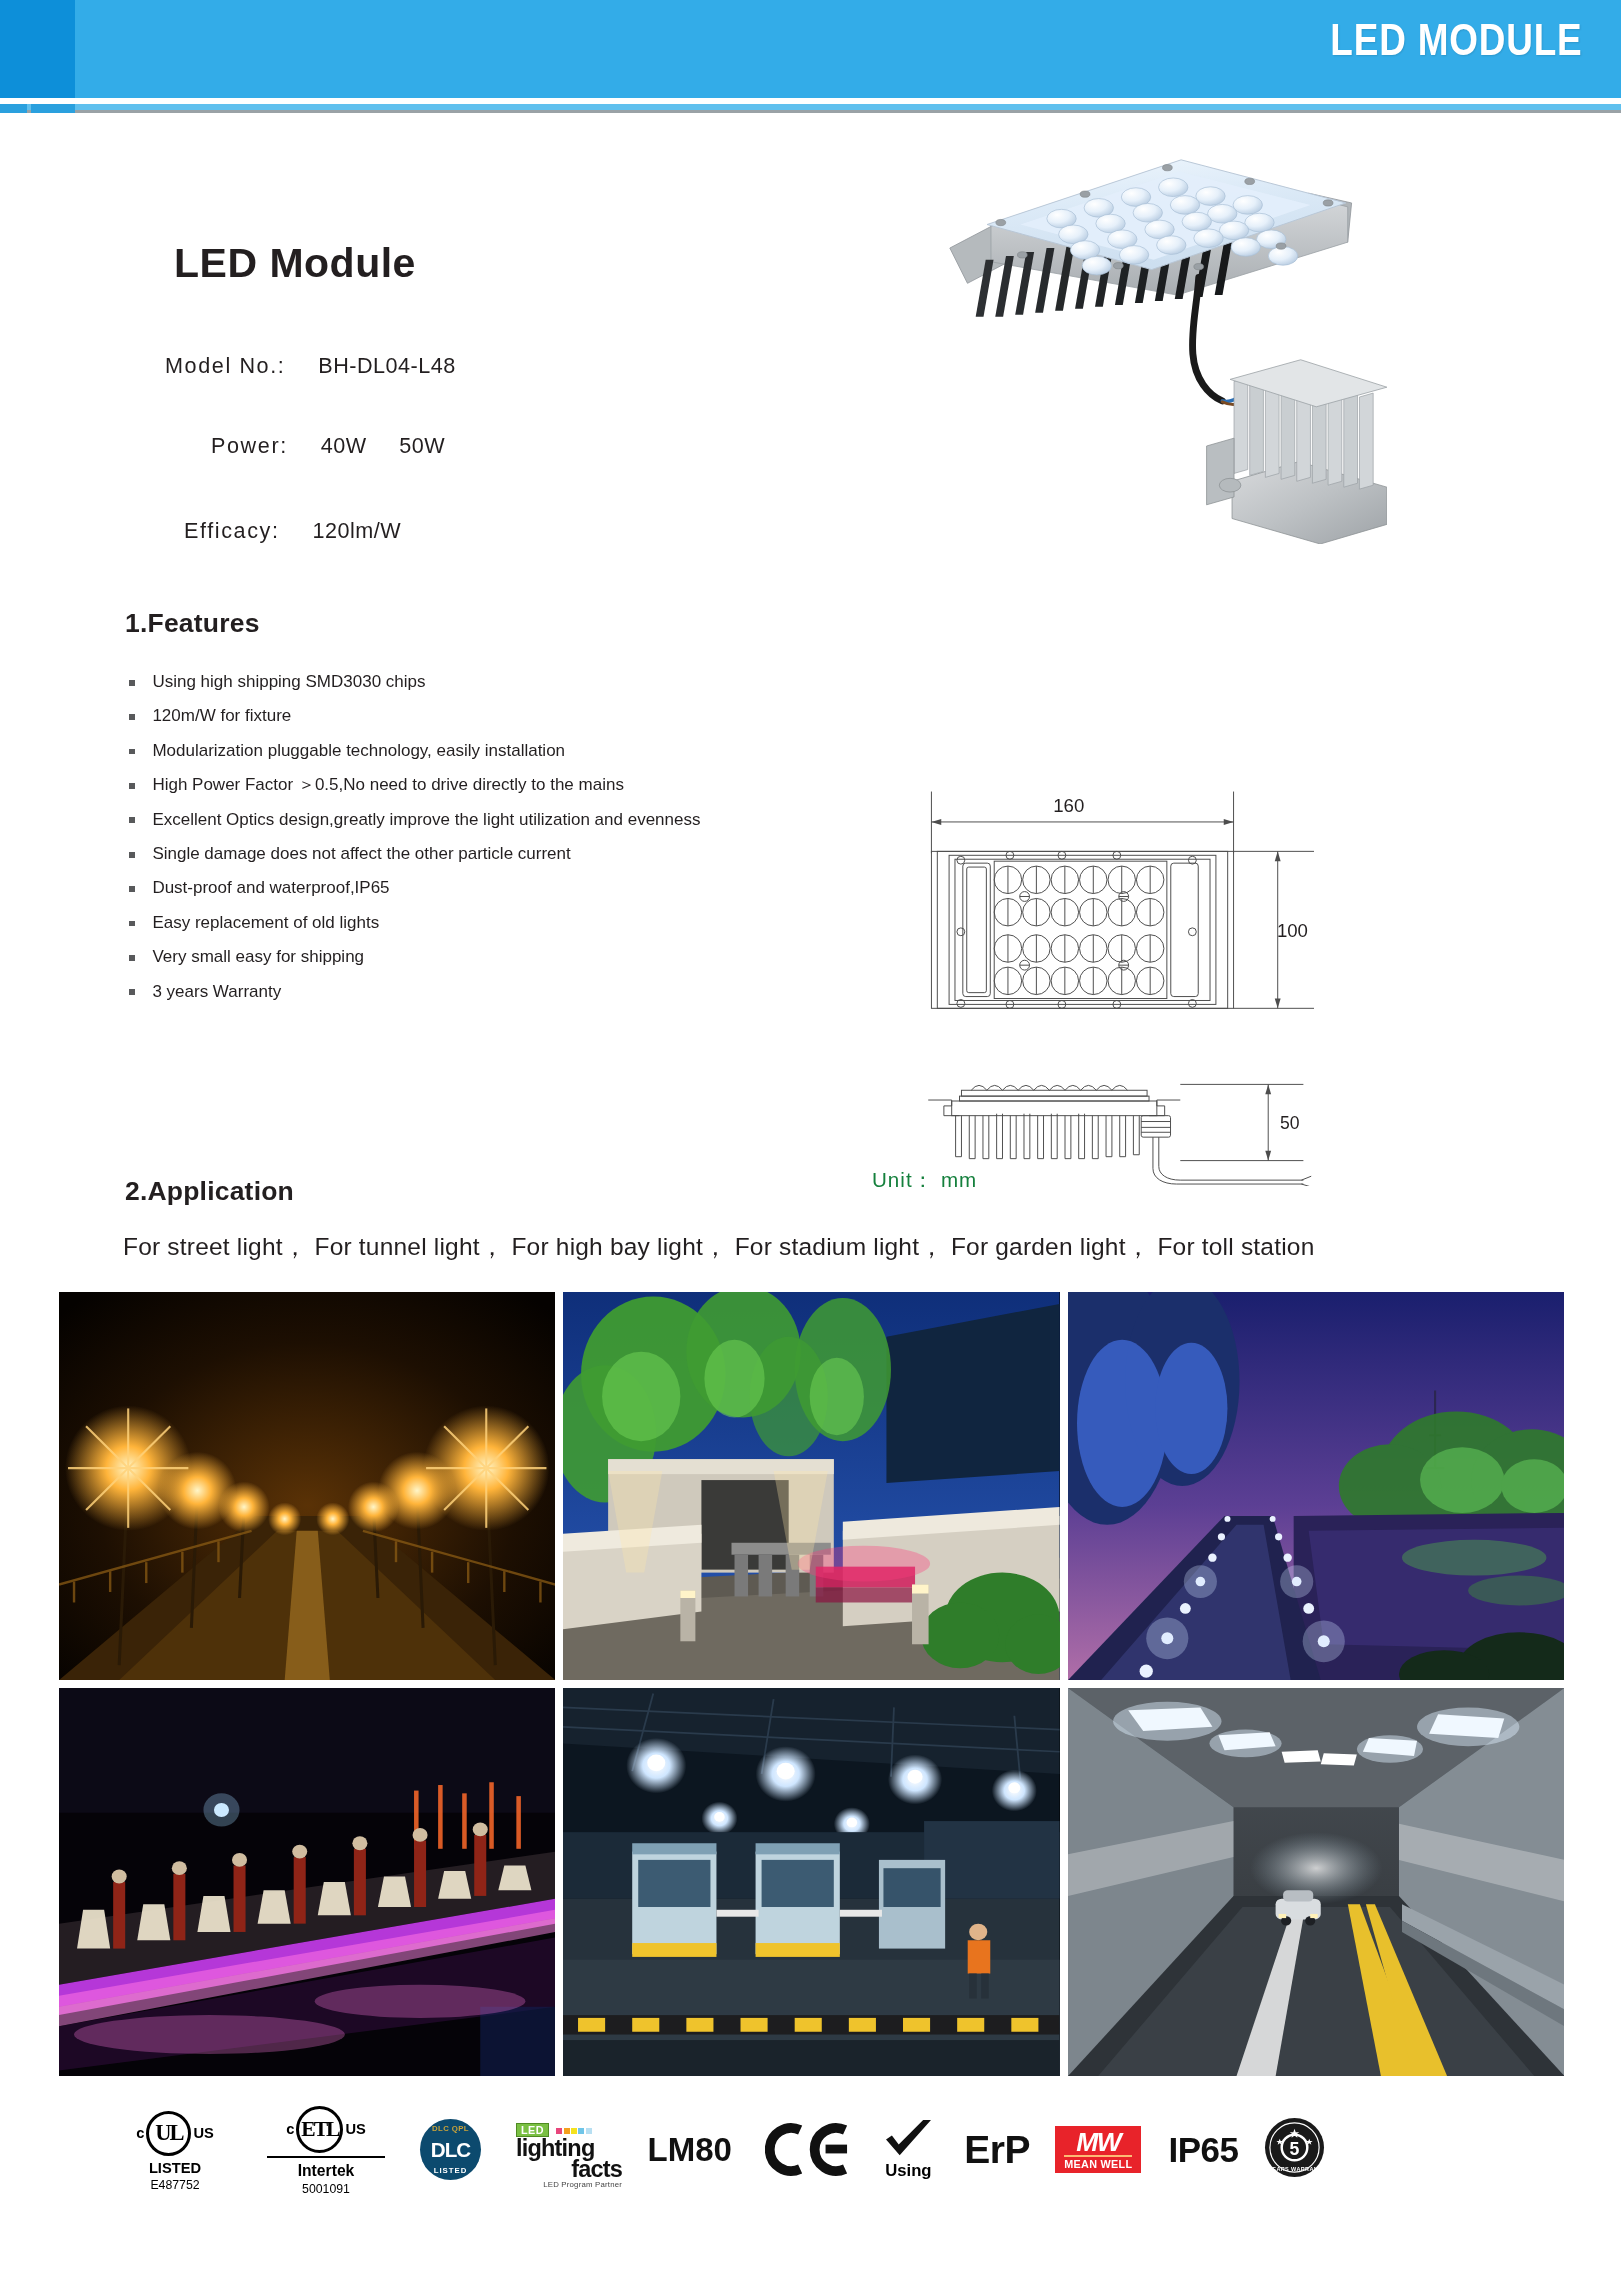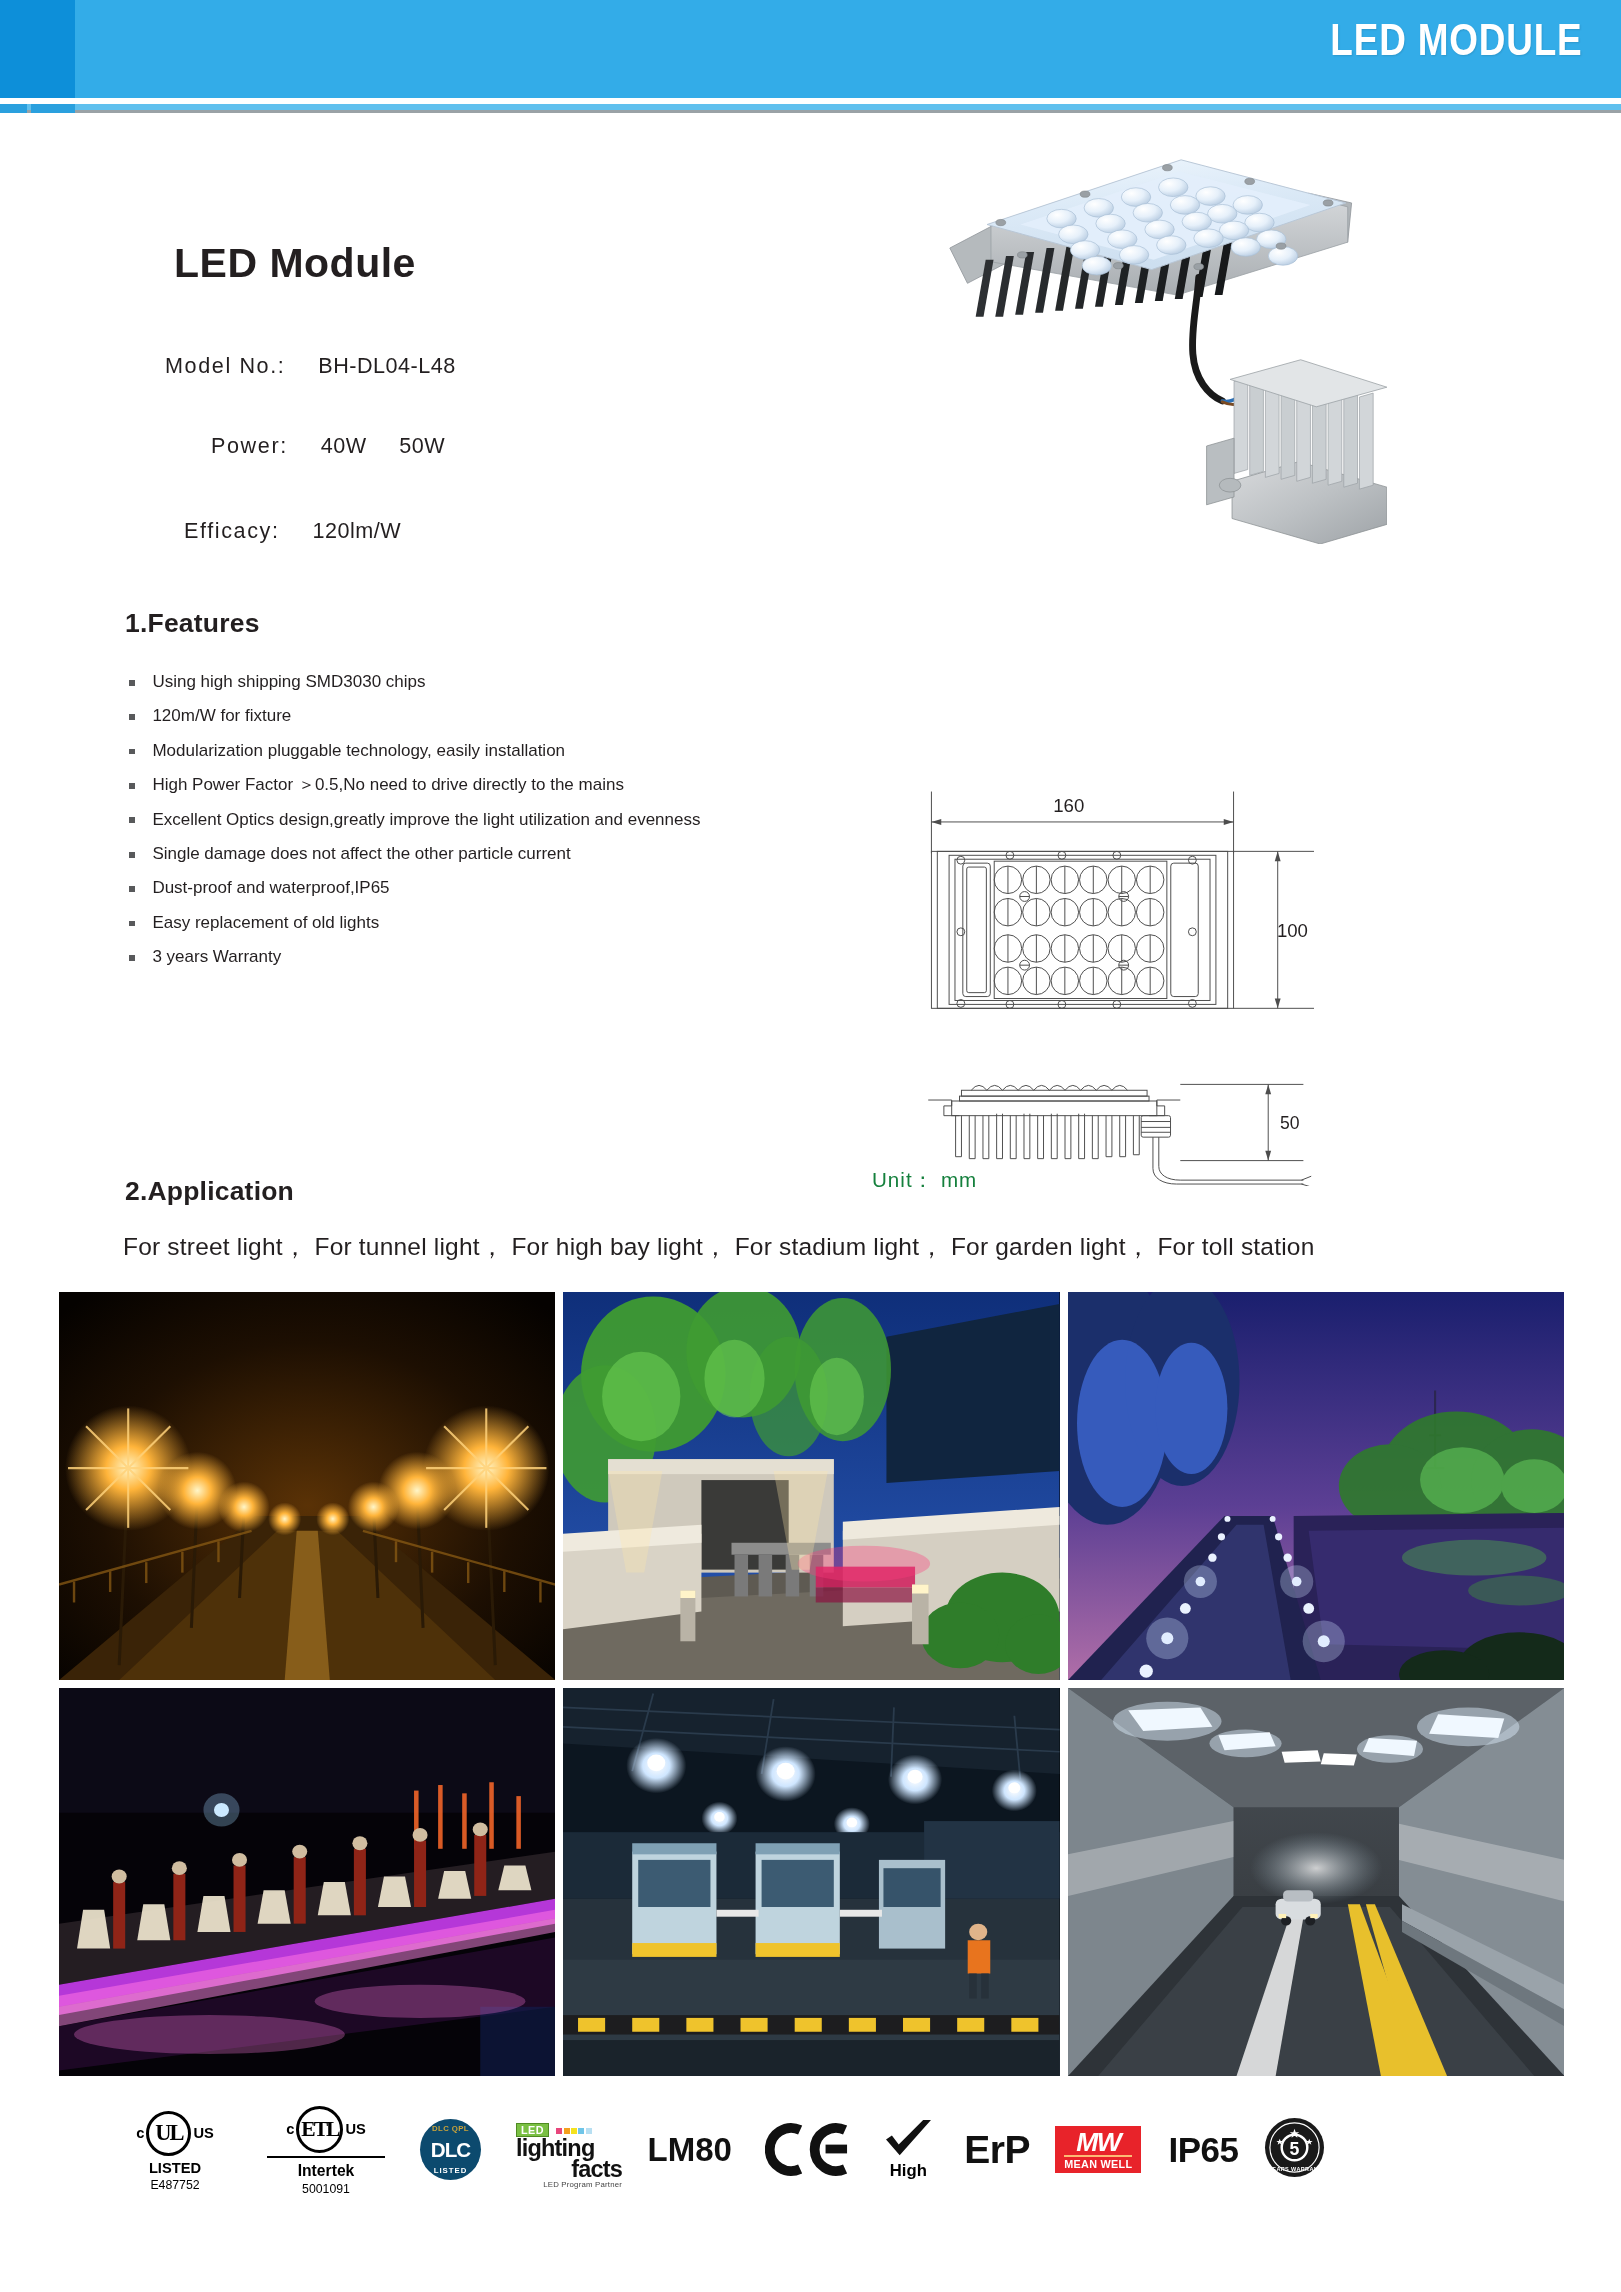--- a/index.html
+++ b/index.html
@@ -270,20 +270,21 @@
 <div class="section-heading heading-features">1.Features</div>
 <ul class="features-list">
   <li class="feature-item">Using high shipping SMD3030 chips</li>
   <li class="feature-item">120m/W for fixture</li>
   <li class="feature-item">Modularization pluggable technology, easily installation</li>
   <li class="feature-item">High Power Factor ＞0.5,No need to drive directly to the mains</li>
   <li class="feature-item">Excellent Optics design,greatly improve the light utilization and evenness</li>
   <li class="feature-item">Single damage does not affect the other particle current</li>
   <li class="feature-item">Dust-proof and waterproof,IP65</li>
   <li class="feature-item">Easy replacement of old lights</li>
+  <li class="feature-item">Very small easy for shipping</li>
   <li class="feature-item">3 years Warranty</li>
 </ul>
 
 <div class="product-photo">
   <svg viewBox="0 0 460 400" width="451" height="392">
     <defs>
       <linearGradient id="lensFace" x1="0" y1="0" x2="0.3" y2="1">
         <stop offset="0%" stop-color="#eef6fd"></stop>
         <stop offset="45%" stop-color="#dceaf7"></stop>
         <stop offset="100%" stop-color="#cddff0"></stop>
@@ -1059,21 +1060,21 @@
       <path d="M36,8 A22,22 0 1,0 36,48" fill="none" stroke="#111" stroke-width="10"></path>
       <path d="M82,8 A22,22 0 1,0 82,48" fill="none" stroke="#111" stroke-width="10"></path>
       <rect x="62" y="23" width="22" height="9" fill="#111"></rect>
     </svg>
   </div>
 
   <div class="cert rohs-wrap">
     <svg width="57" height="43" viewBox="0 0 58 44">
       <path d="M6,22 L20,38 L52,2 L44,2 L19,27 L12,18 Z" fill="#111"></path>
     </svg>
-    <div class="rohs-label">High</div>
+    <div class="rohs-label">Using</div>
   </div>
 
   <div class="cert erp">ErP</div>
 
   <div class="cert mw-wrap">
     <div class="mw-logo">MW</div>
     <div class="mw-name">MEAN WELL</div>
   </div>
 
   <div class="cert ip65">IP65</div>

